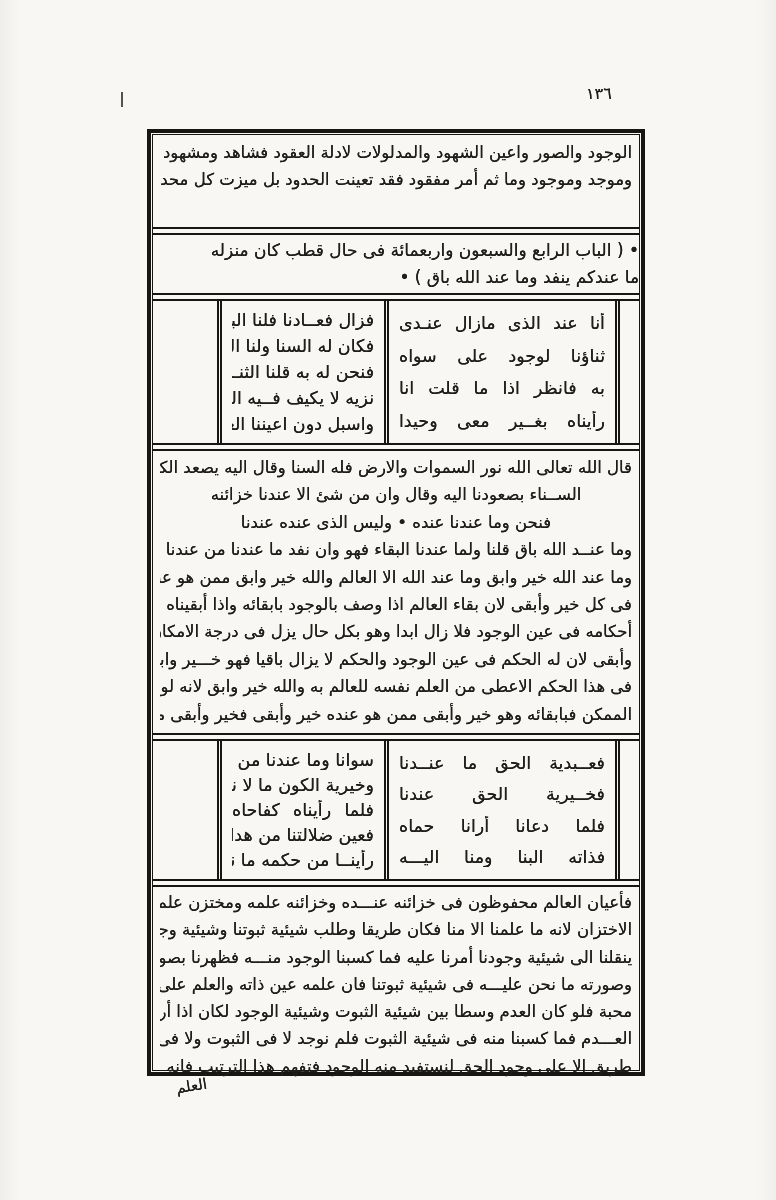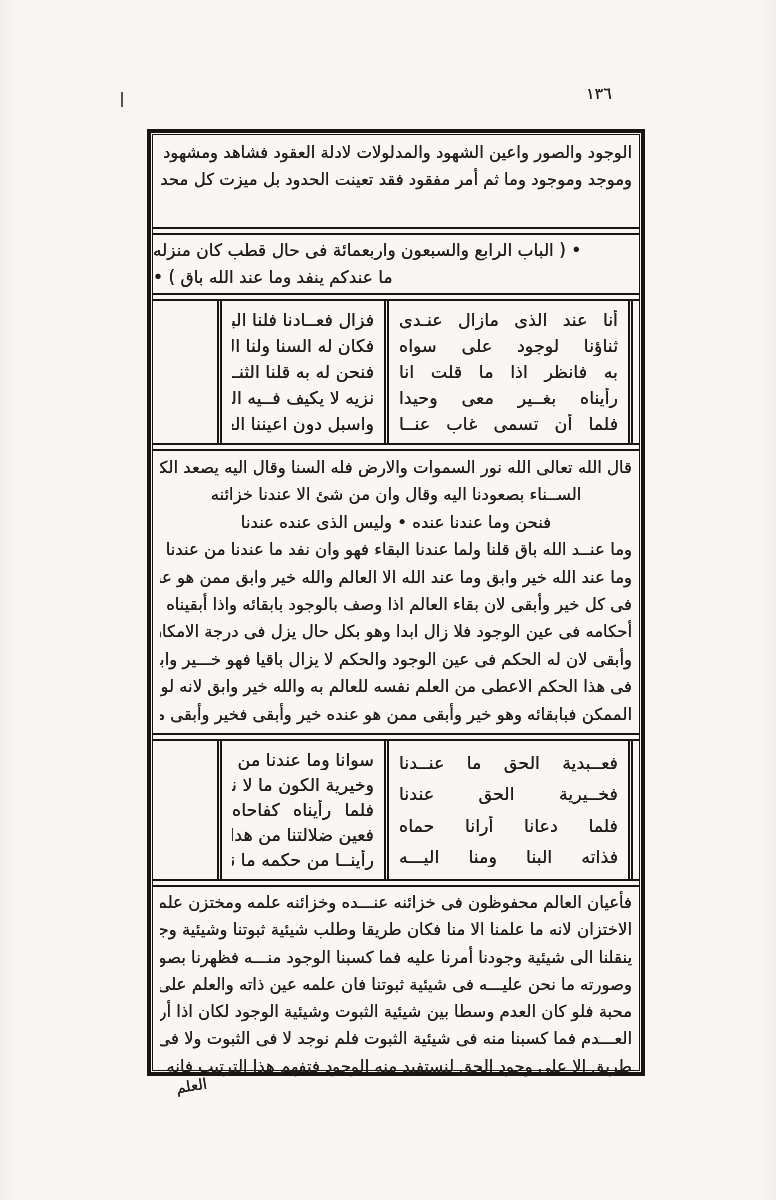--- a/index.html
+++ b/index.html
@@ -66,41 +66,41 @@
   }
   .tline.center { text-align: center; text-align-last: center; white-space: normal; }
   .prose-bot .tline { line-height: 27.3px; }
 
   
   .heading {
     height: 58px; direction: rtl; flex: 0 0 auto;
     display: flex; flex-direction: column; justify-content: center;
   }
   .hline {
-    text-align: left; font-size: 17px; line-height: 27px;
+    text-align: right; font-size: 17px; line-height: 27px;
     text-shadow: 0 0 .6px currentColor;
   }
 
   
   .poetry { display: flex; flex-direction: row; flex: 0 0 auto; direction: ltr; }
   .poetry-1 { height: 142px; }
   .poetry-2 { height: 138px; }
   .p-spacer { width: 64px; flex: 0 0 auto; }
   .p-col {
     box-sizing: border-box;
     display: flex; flex-direction: column; justify-content: space-around;
     direction: rtl; padding: 6px 10px;
   }
   .p-col-left {
     width: 172px; flex: 0 0 auto;
     border-left: 5px double #181613;
     border-right: 5px double #181613;
   }
   .p-col-right {
-    flex: 1 1 auto; margin-right: 6px;
+    flex: 1 1 auto; margin-right: 19px;
     border-right: 5px double #181613;
   }
   .pline {
     font-size: 17.5px; white-space: nowrap; overflow: hidden;
     text-align: justify; text-align-last: justify;
     text-shadow: 0 0 .6px currentColor;
   }
 </style>
 </head>
 <body>
@@ -135,21 +135,20 @@
           <div class="pline">فكان له السنا ولنا السناء</div>
           <div class="pline">فنحن له به قلنا الثنـاء</div>
           <div class="pline">نزيه لا يكيف فــيه اللقاء</div>
           <div class="pline">واسبل دون اعيننا الغطاء</div>
         </div>
         <div class="p-col p-col-right">
           <div class="pline">أنا عند الذى مازال عنـدى</div>
           <div class="pline">ثناؤنا لوجود على سواه</div>
           <div class="pline">به فانظر اذا ما قلت انا</div>
           <div class="pline">رأيناه بغــير معى وحيدا</div>
-          <div class="pline">فلما أن تسمى غاب عنــا</div>
         </div>
       </div>
 
       <div class="rule"></div>
 
       <div class="prose prose-mid">
         <div class="tline">قال الله تعالى الله نور السموات والارض فله السنا وقال اليه يصعد الكلم الطيب فله ولنا</div>
         <div class="tline center">الســناء بصعودنا اليه وقال وان من شئ الا عندنا خزائنه</div>
         <div class="tline center">فنحن وما عندنا عنده • وليس الذى عنده عندنا</div>
         <div class="tline">وما عنــد الله باق قلنا ولما عندنا البقاء فهو وان نفد ما عندنا من عندنا فانه لا ينفد من عنــده</div>

